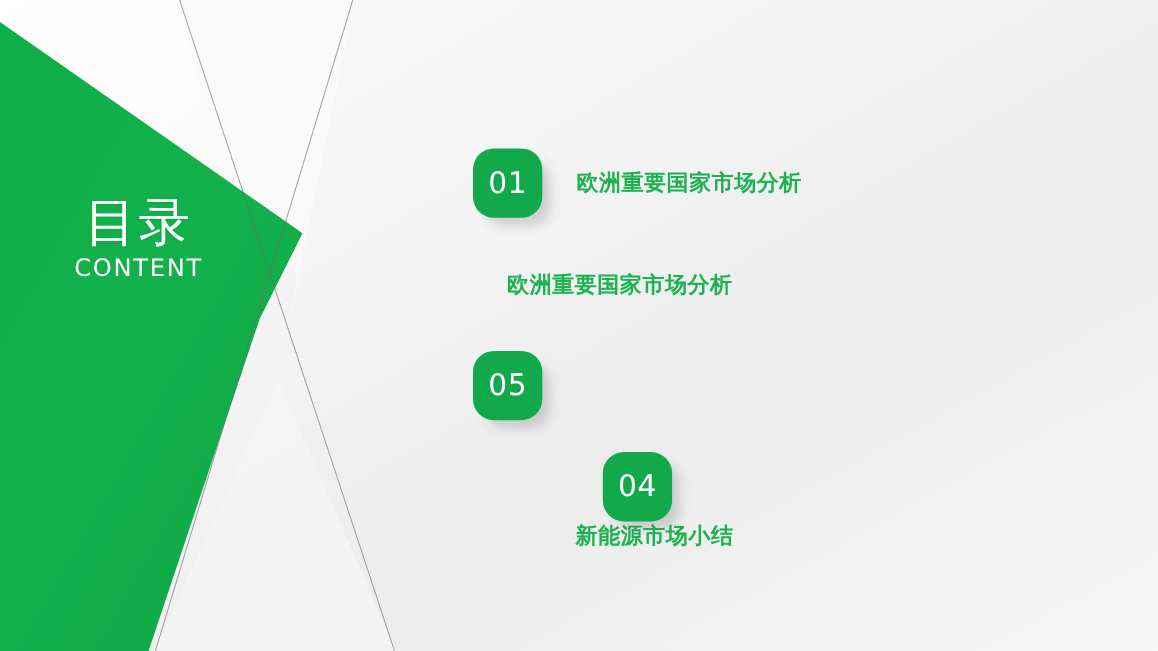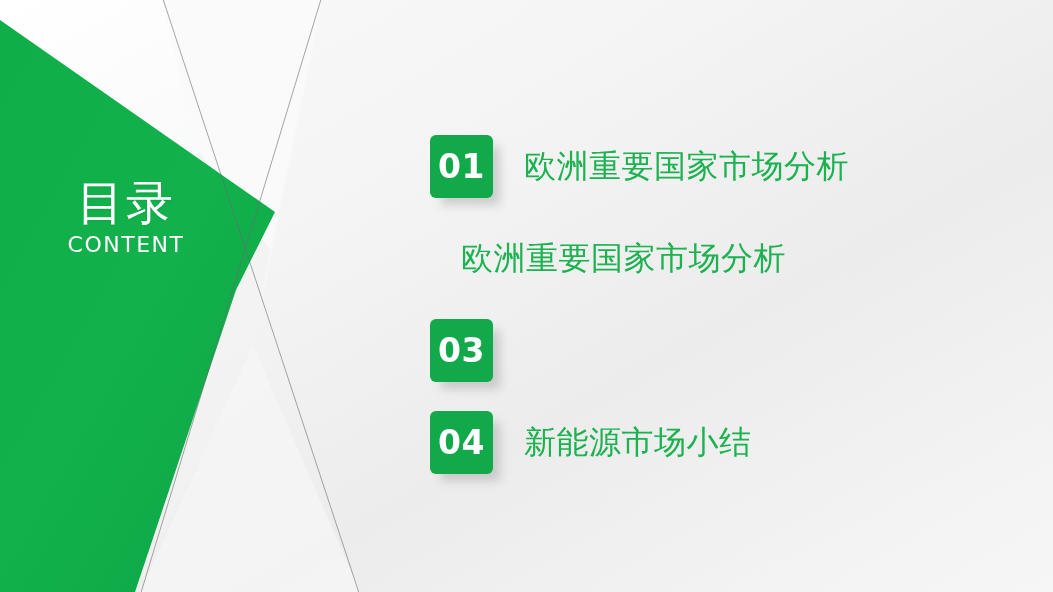--- a/index.html
+++ b/index.html
@@ -58,44 +58,44 @@
     left: 430px;
     top: 135px;
     z-index: 6;
   }
   .agenda-item {
     display: flex;
     align-items: center;
     height: 63px;
     margin-bottom: 29px;
   }
-  .agenda-item:last-child { margin-bottom: 0; }
+  .agenda-item:last-child { margin-bottom: 0; flex-direction: column; }
 
   .num-badge {
     position: relative;
     width: 63px;
     height: 63px;
     flex: 0 0 63px;
-    border-radius: 6px;
+    border-radius: 19px;
     background: #12A94B;
     color: #ffffff;
     display: flex;
     align-items: center;
     justify-content: center;
-    font-size: 33px;
-    font-weight: 700;
+    font-size: 27px;
+    font-weight: 400;
     letter-spacing: 0.5px;
     box-shadow: 9px 9px 10px -2px rgba(120,120,120,0.30);
   }
 
   .agenda-label {
     margin-left: 31px;
     color: #1BB24F;
-    font-size: 32px;
-    font-weight: 400;
+    font-size: 20px;
+    font-weight: 700;
     letter-spacing: 0.5px;
     white-space: nowrap;
     font-family: "DejaVu Sans", "Liberation Sans", sans-serif;
   }
 </style>
 </head>
 <body>
 
 <div id="slide">
 
@@ -145,21 +145,21 @@
     <div class="agenda-item">
       <div class="num-badge">01</div>
       <div class="agenda-label">欧洲重要国家市场分析</div>
     </div>
 
     <div class="agenda-item">
       <div class="agenda-label">欧洲重要国家市场分析</div>
     </div>
 
     <div class="agenda-item">
-      <div class="num-badge">03</div>
+      <div class="num-badge">05</div>
     </div>
 
     <div class="agenda-item">
       <div class="num-badge">04</div>
       <div class="agenda-label">新能源市场小结</div>
     </div>
 
   </div>
 
 </div>

